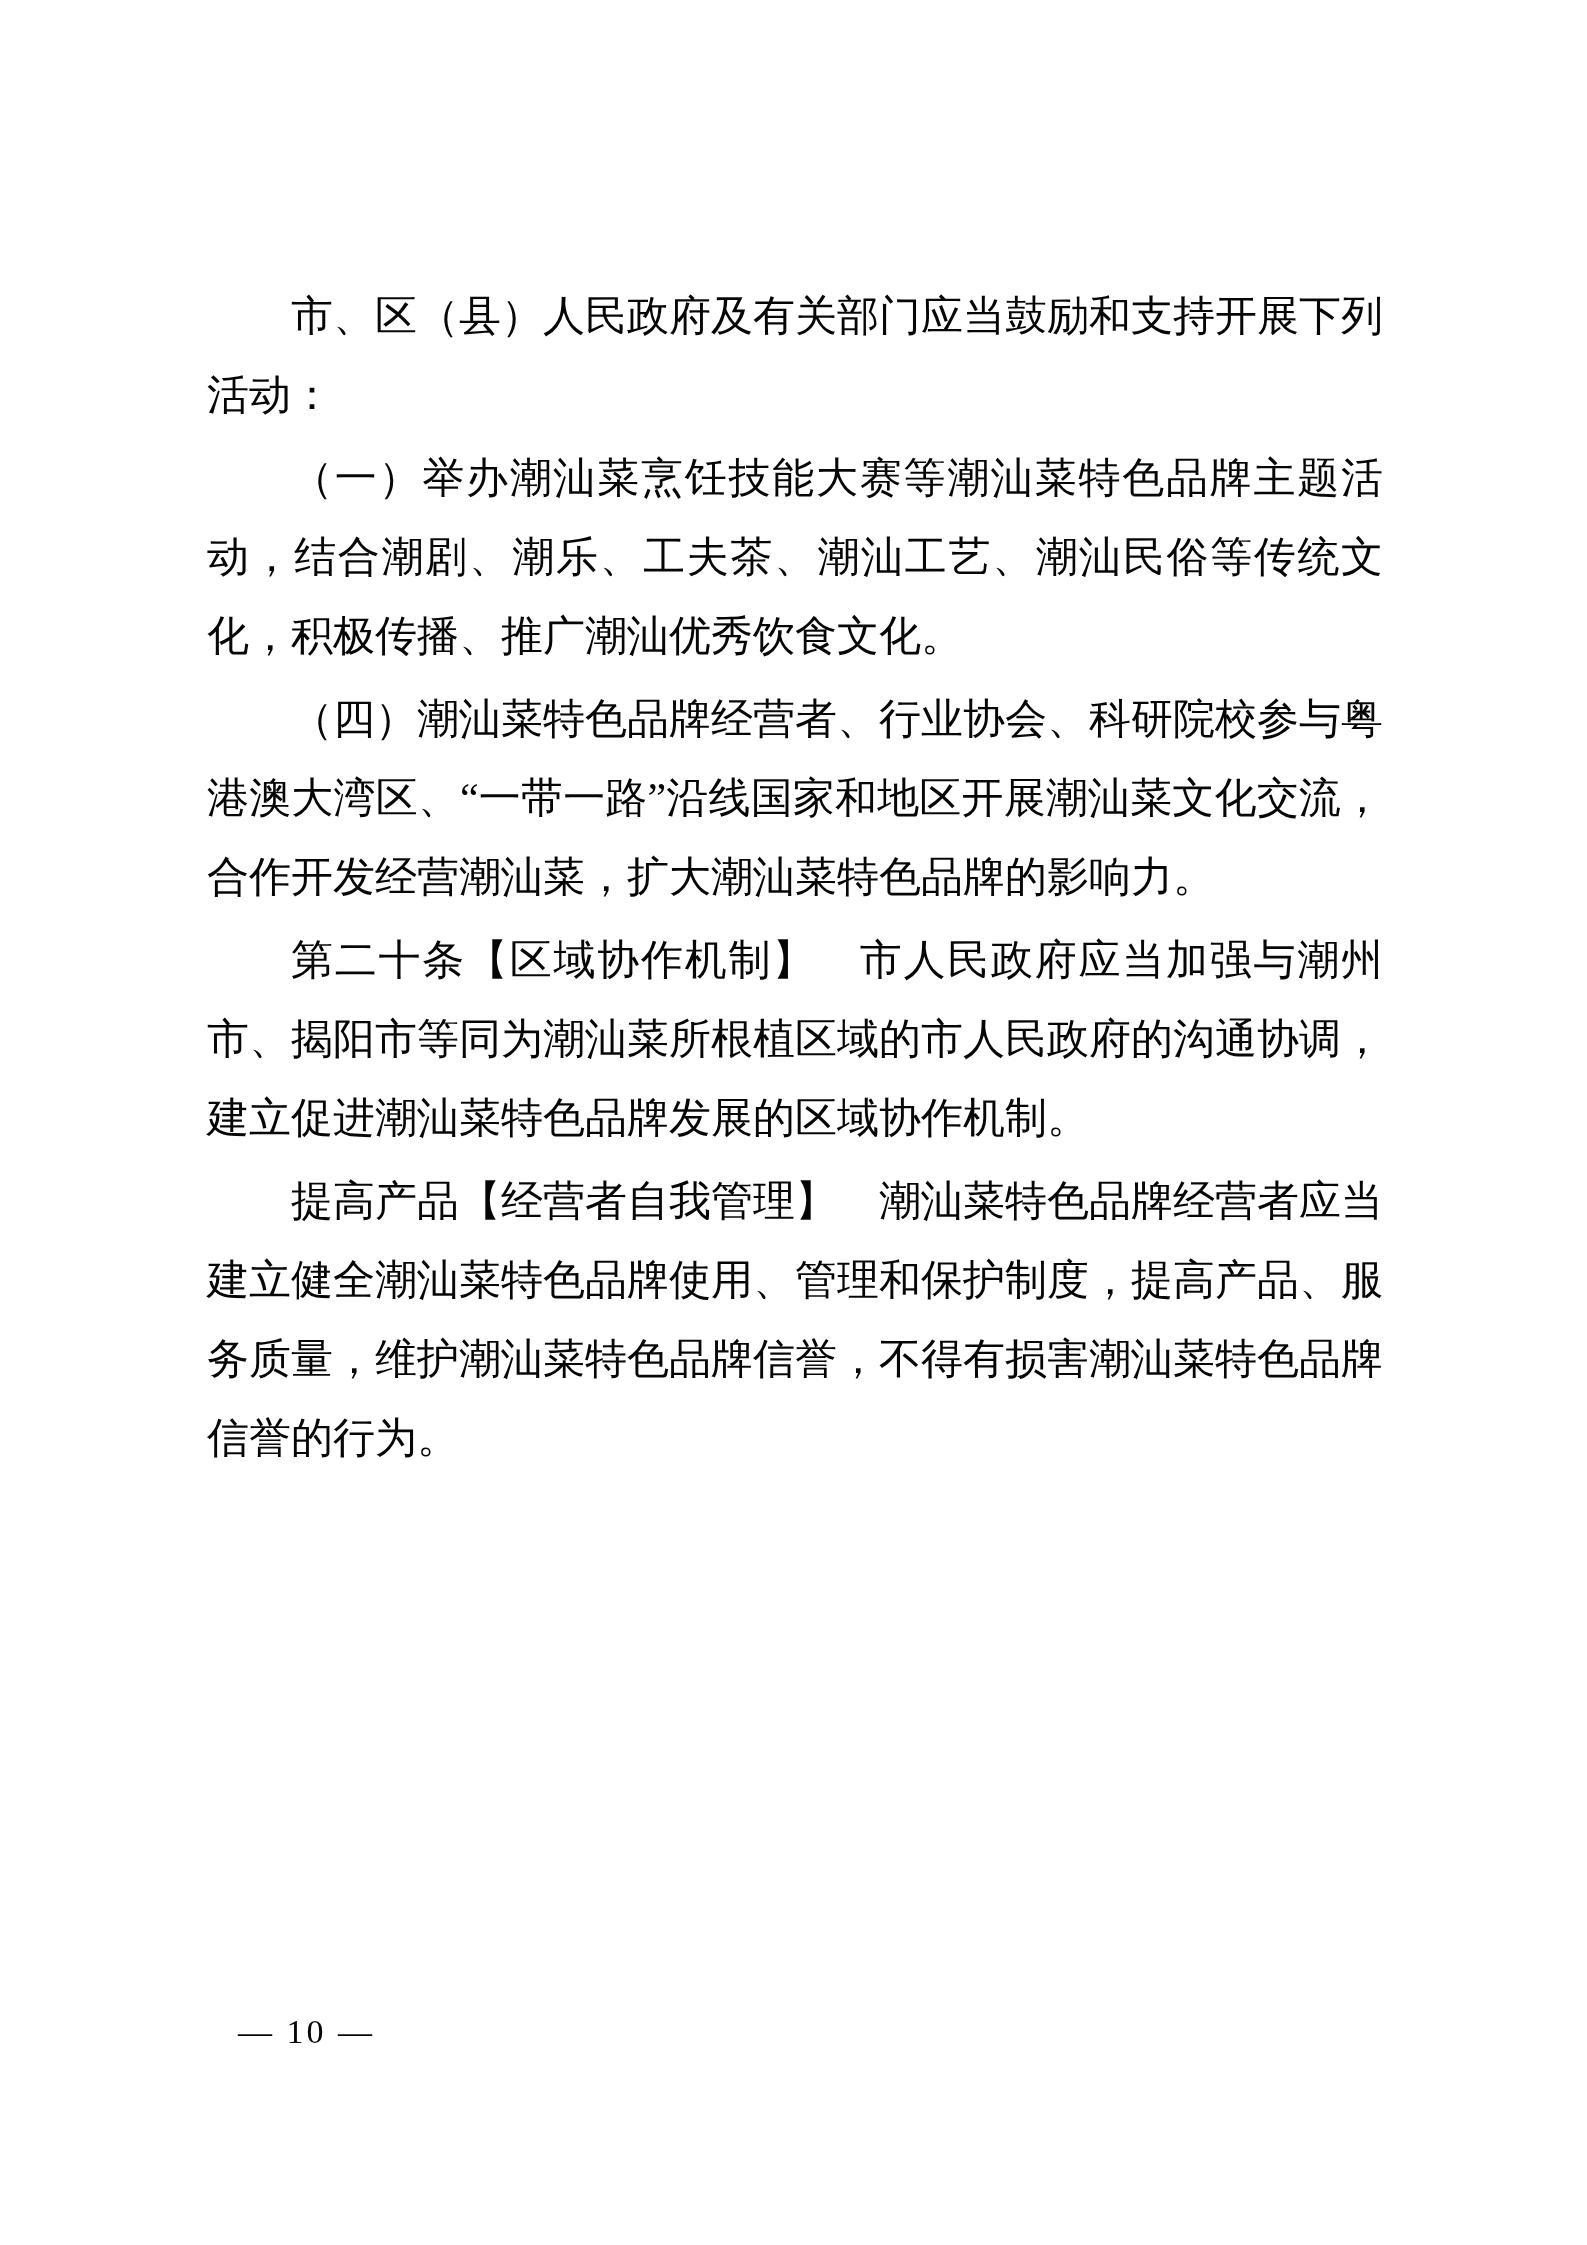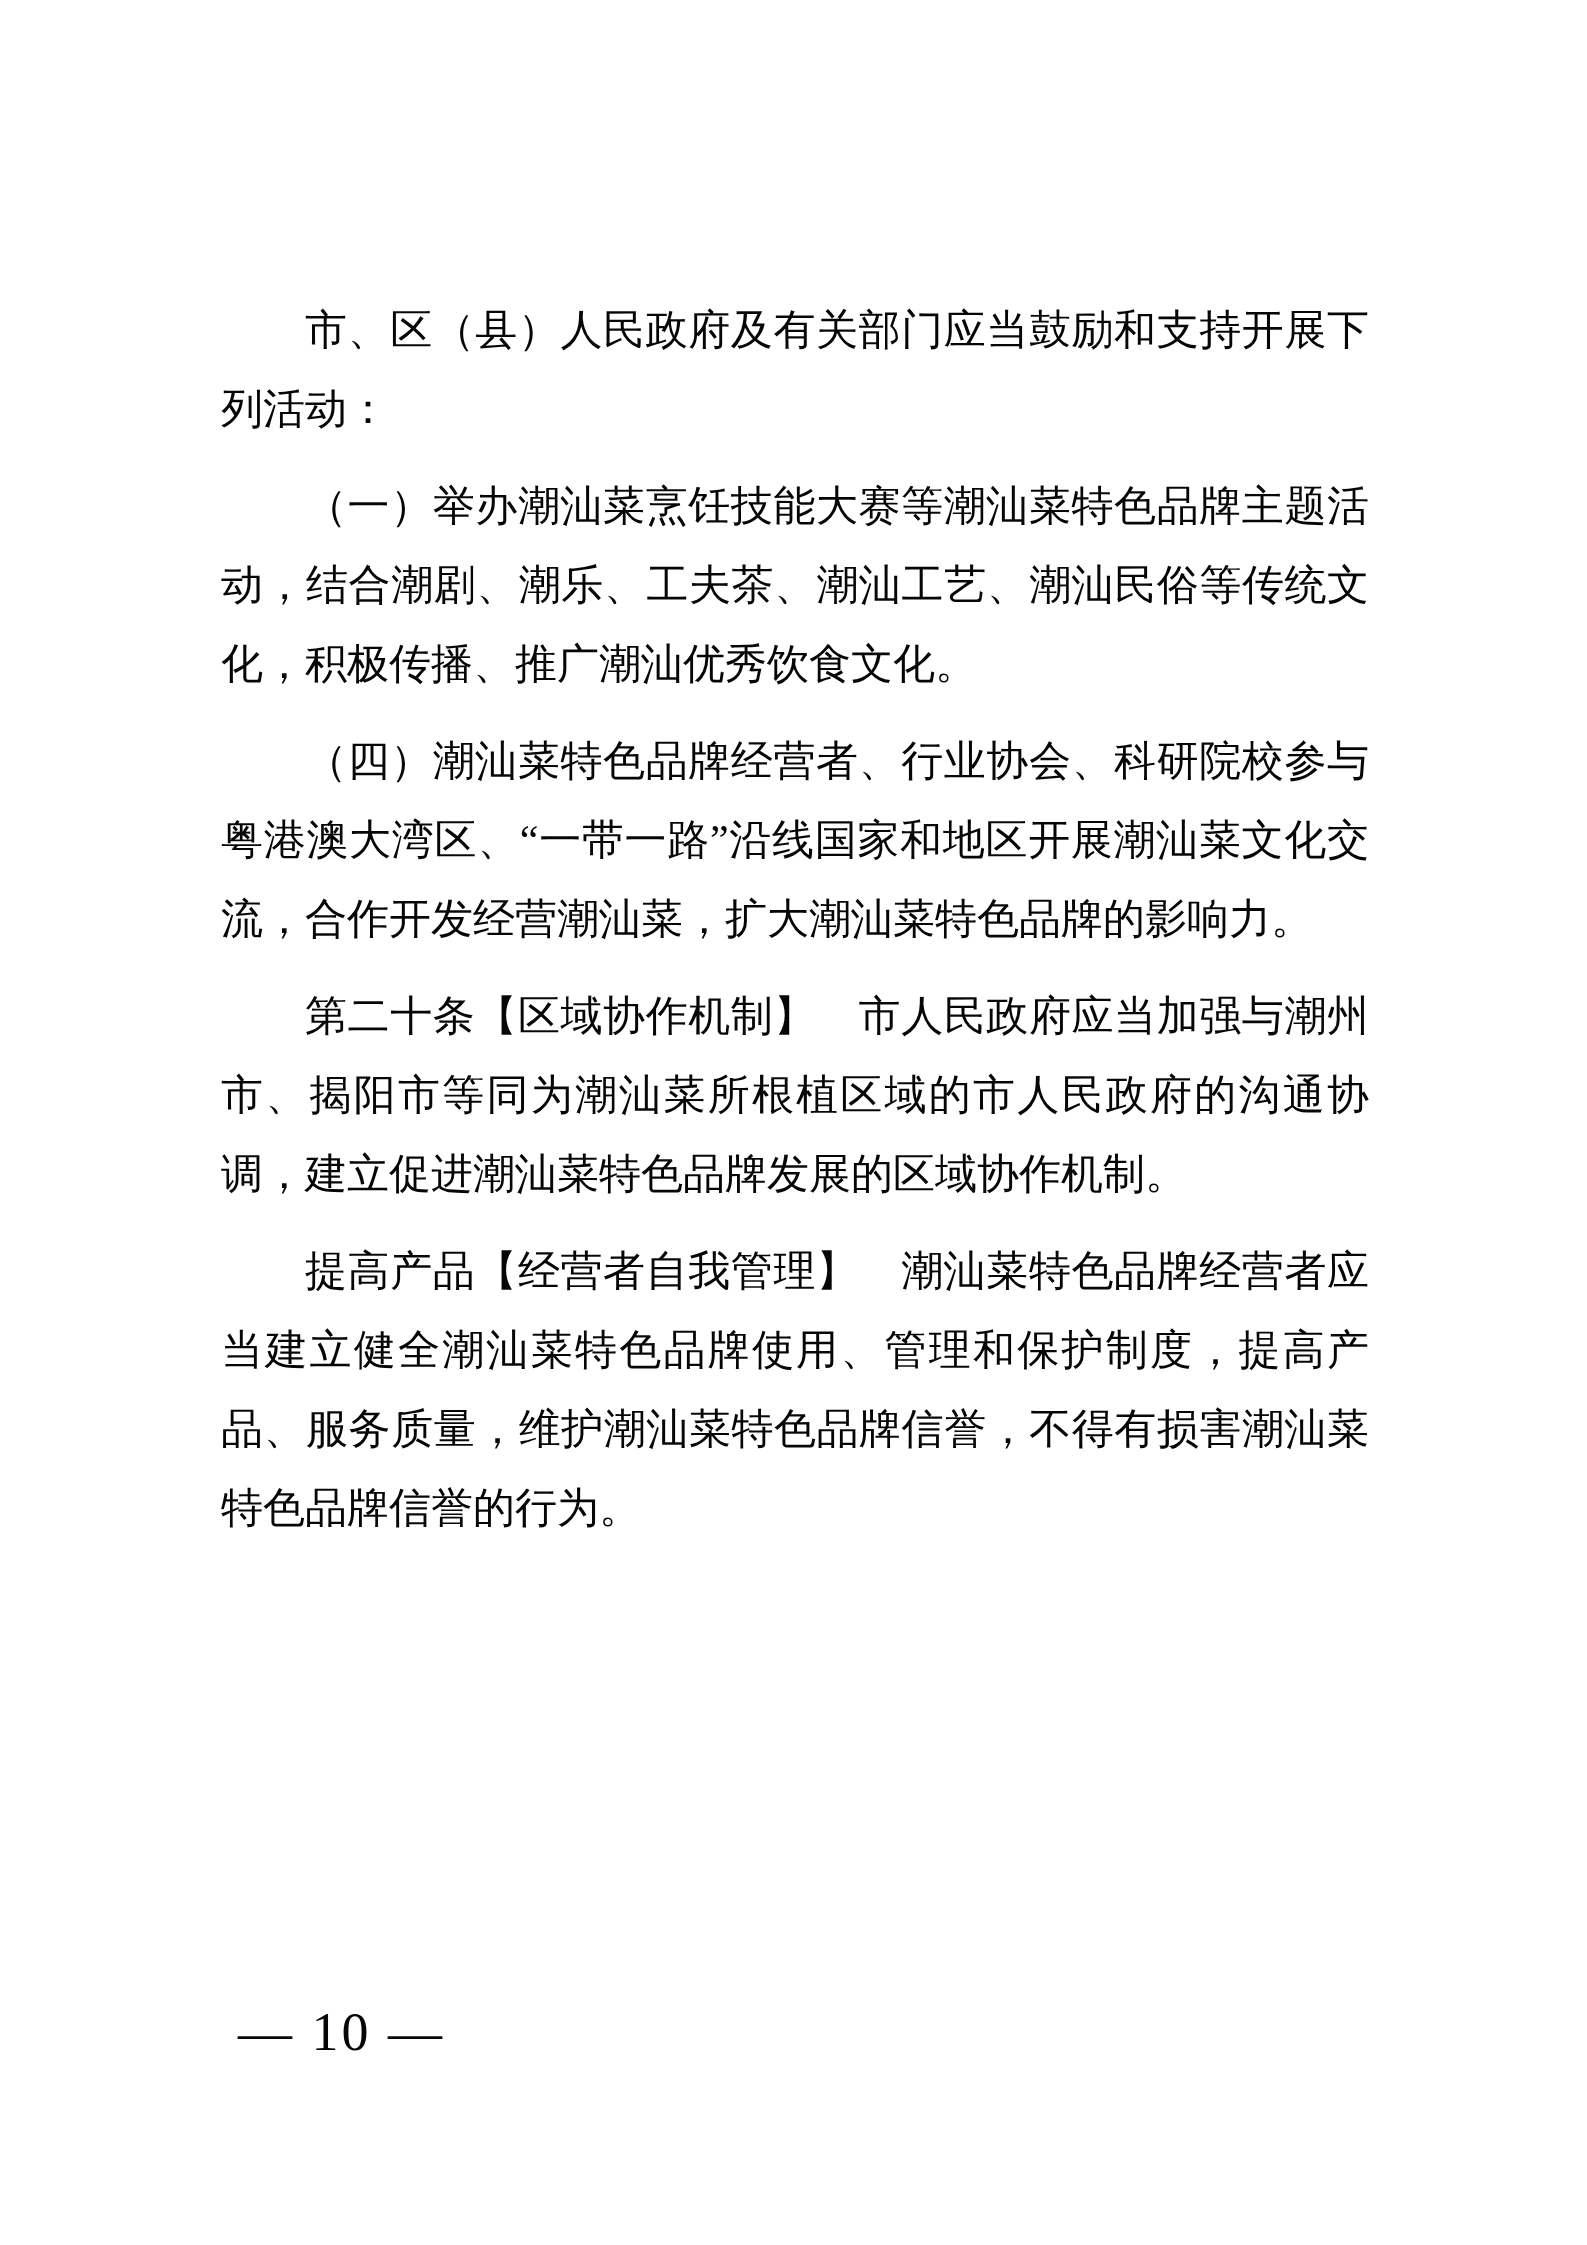--- a/index.html
+++ b/index.html
@@ -16,38 +16,38 @@
     font-family: "Liberation Serif", "DejaVu Serif", serif;
     color: #060606;
   }
   .content {
     position: absolute;
     left: 203px;
     top: 273px;
     width: 1184px;
   }
   .para {
-    margin: 18px;
+    margin: 4px;
     padding: 0;
     font-size: 42px;
     line-height: 79px;
     text-indent: 2em;
     text-align: justify;
     text-justify: inter-character;
     text-align-last: left;
     letter-spacing: 0;
     word-break: normal;
   }
   .seg { font-weight: normal; }
   .seg.bold { font-weight: normal; }
   .footer {
     position: absolute;
     left: 238px;
     top: 2006px;
-    font-size: 54px;
+    font-size: 34px;
     line-height: 52px;
     letter-spacing: 3px;
     color: #060606;
     white-space: nowrap;
   }
 </style>
 </head>
 <body>
 
 <div class="page">

